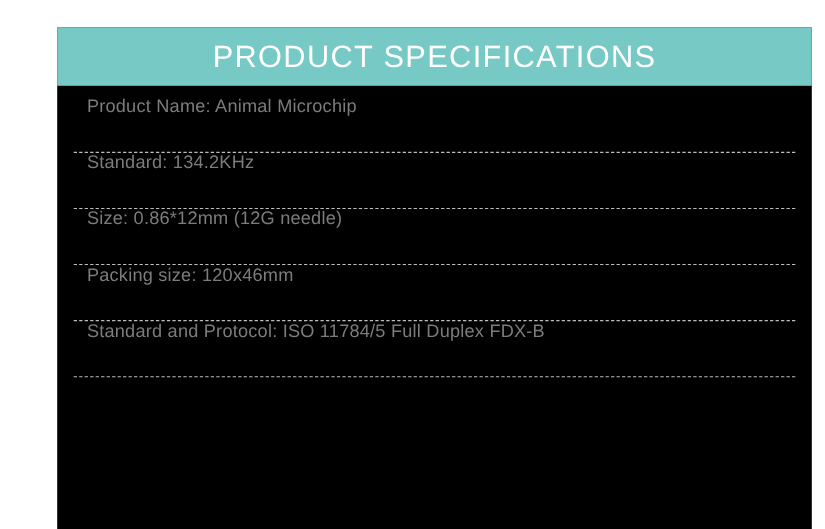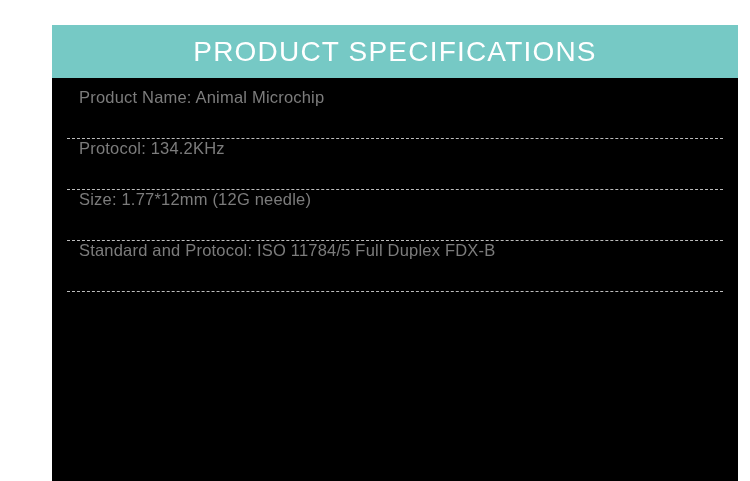--- a/index.html
+++ b/index.html
@@ -72,27 +72,30 @@
     <div class="spec-title">PRODUCT SPECIFICATIONS</div>
   </div>
 
   <div class="spec-body">
 
     <div class="spec-row">
       <span class="spec-row-text">Product Name: Animal Microchip</span>
     </div>
 
     <div class="spec-row">
-      <span class="spec-row-text">Protocol: 134.2KHz</span>
+      <span class="spec-row-text">Standard: 134.2KHz</span>
     </div>
 
     <div class="spec-row">
-      <span class="spec-row-text">Size: 1.77*12mm (12G needle)</span>
+      <span class="spec-row-text">Size: 0.86*12mm (12G needle)</span>
     </div>
 
+    <div class="spec-row">
+      <span class="spec-row-text">Packing size: 120x46mm</span>
+    </div>
 
 
     <div class="spec-row">
       <span class="spec-row-text">Standard and Protocol: ISO 11784/5 Full Duplex FDX-B</span>
     </div>
 
   </div>
 </div>
 
 </body></html>

